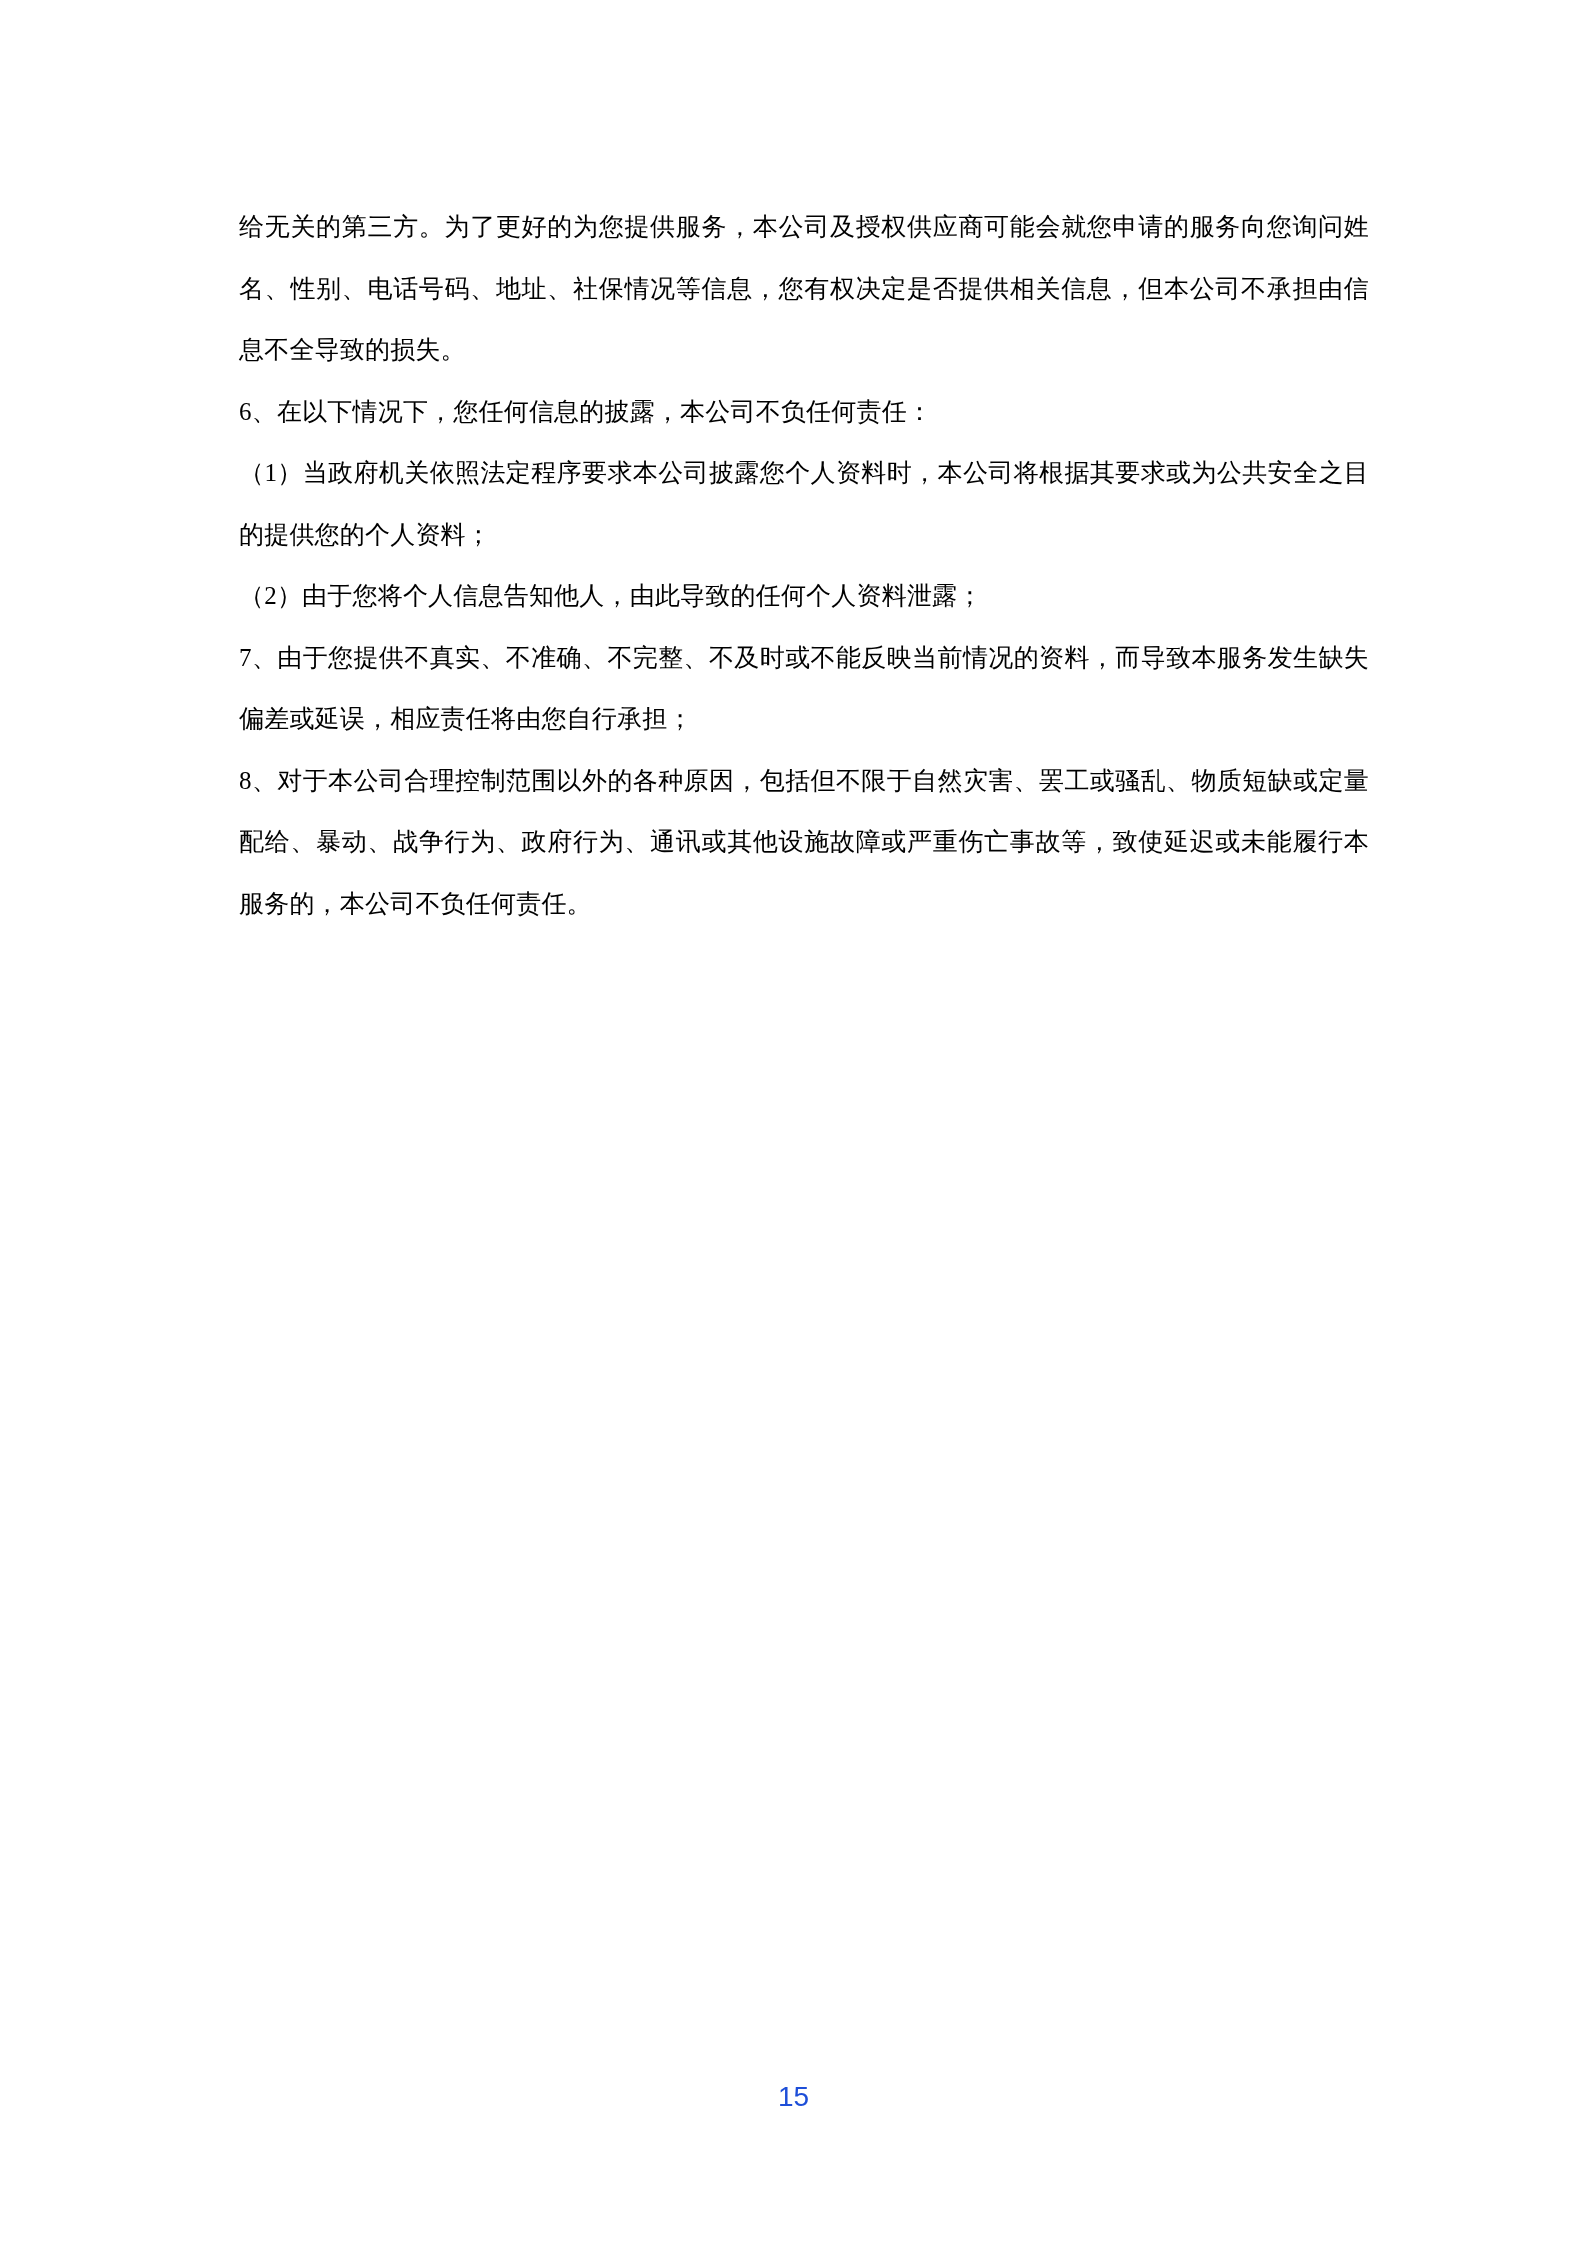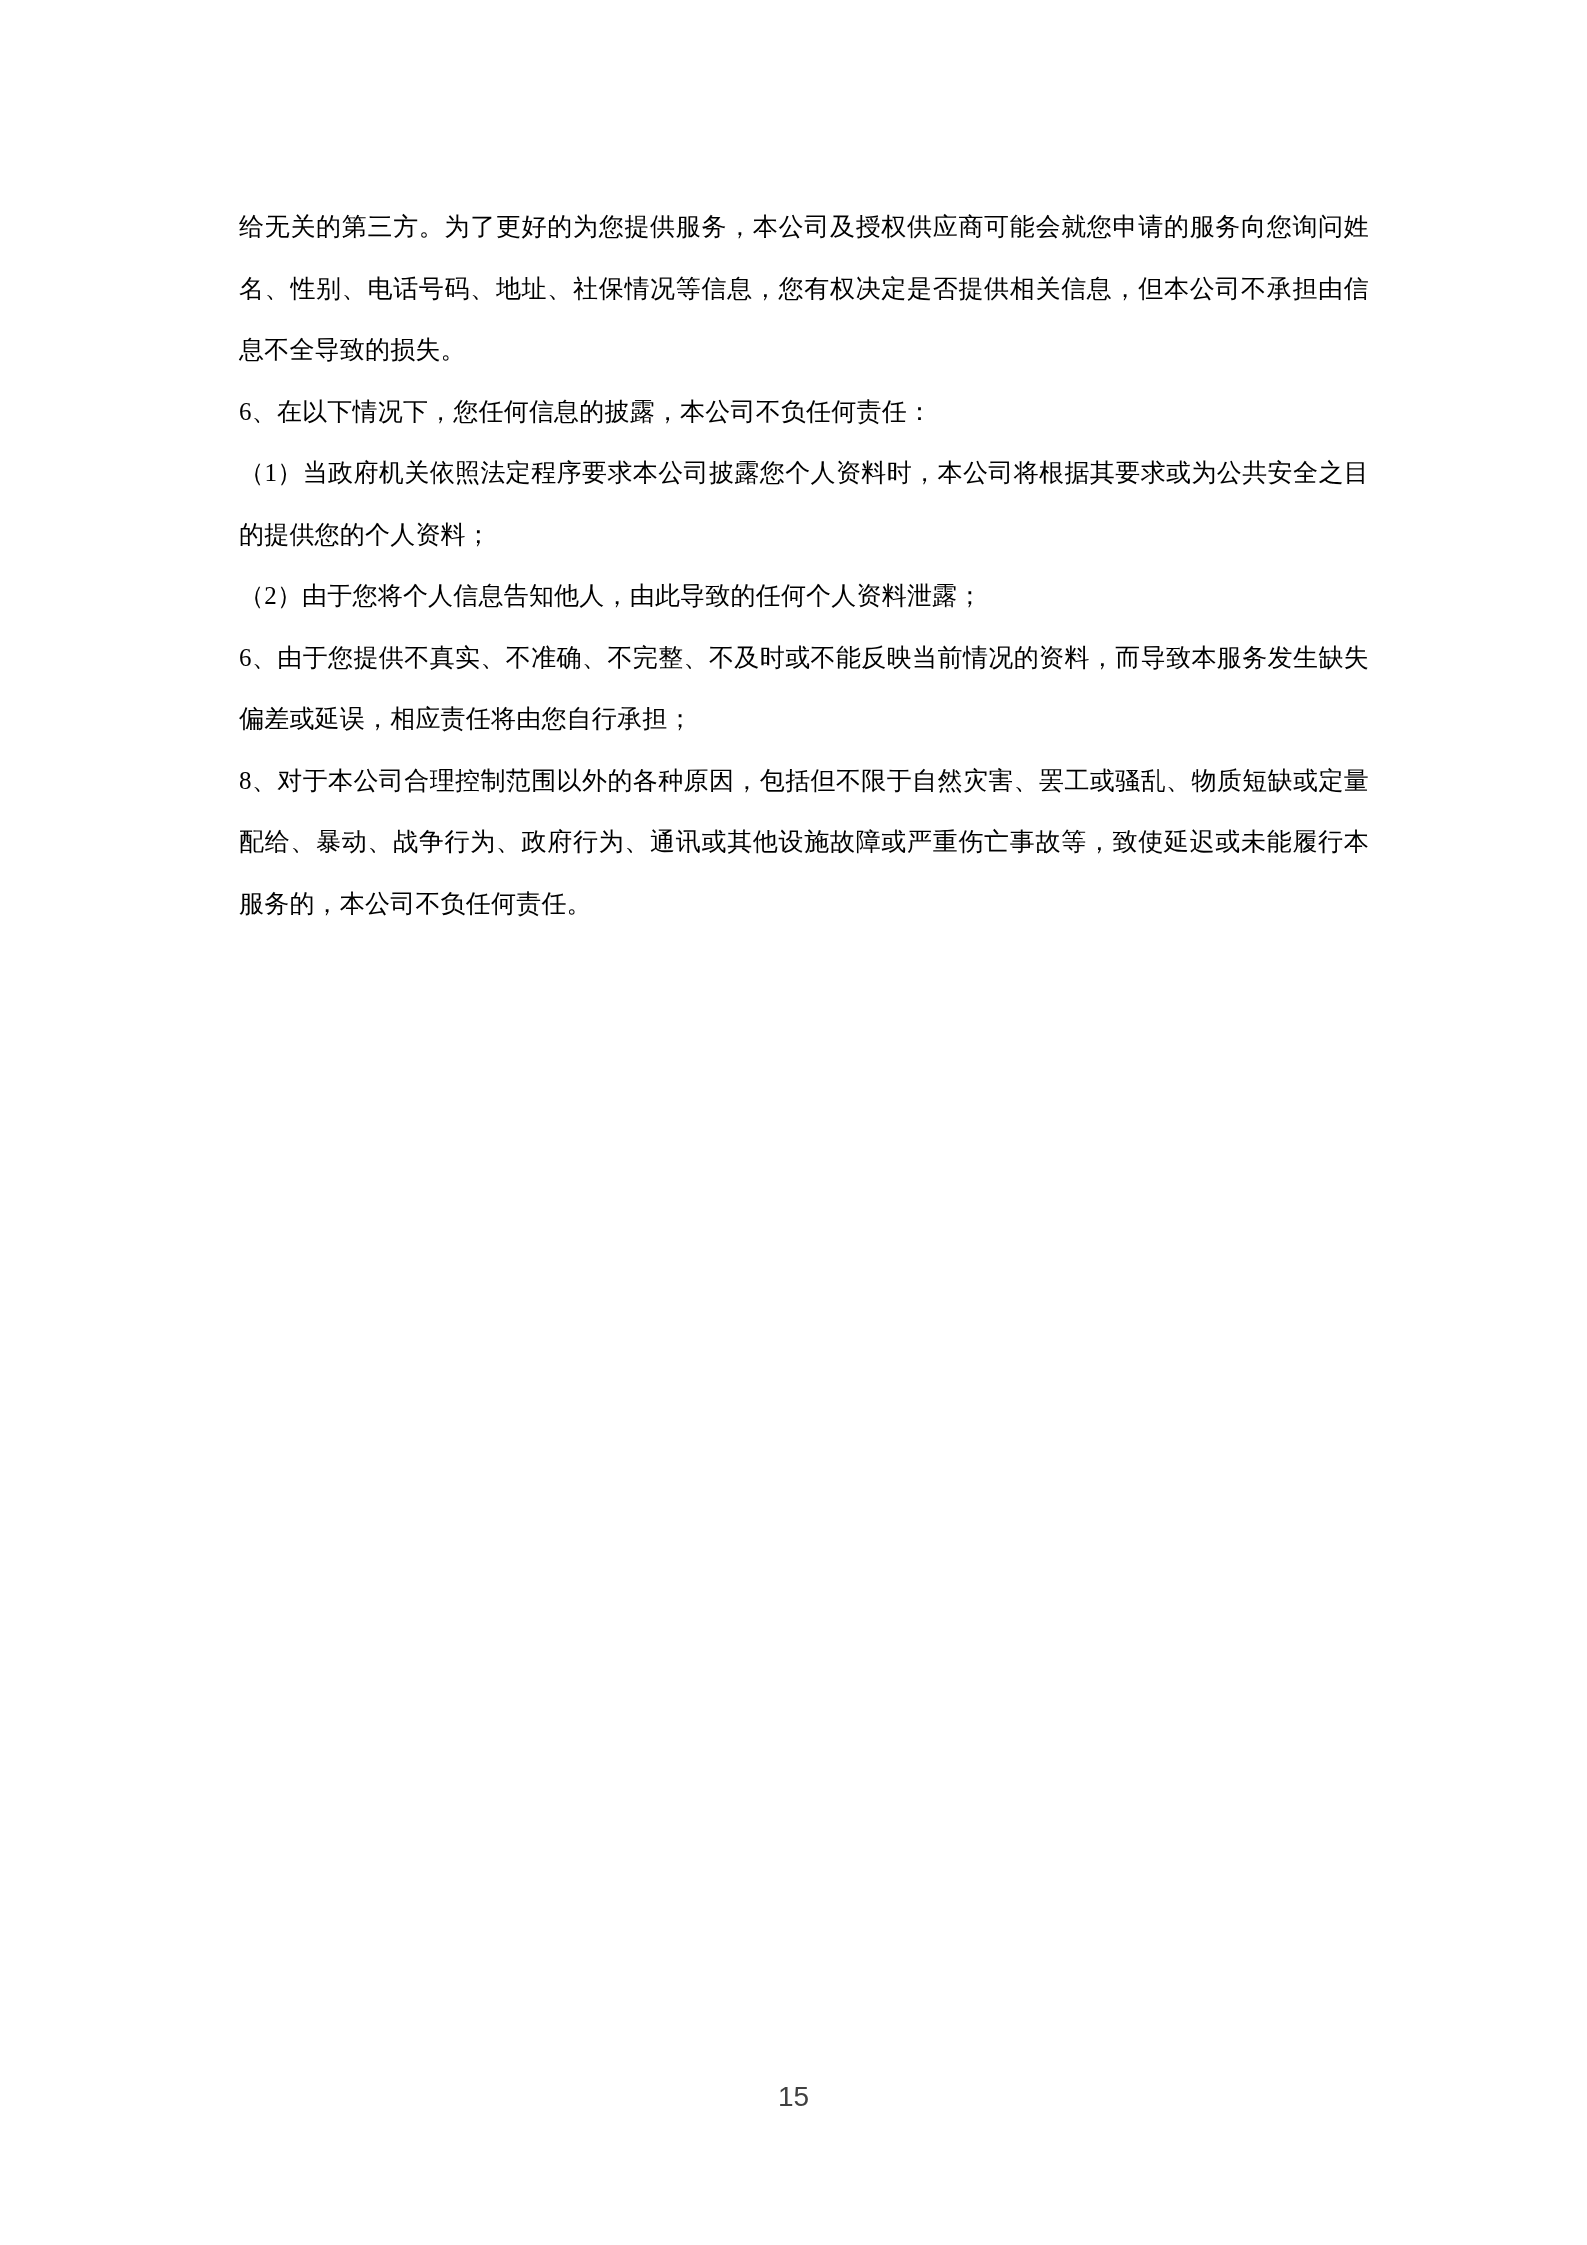--- a/index.html
+++ b/index.html
@@ -37,32 +37,32 @@
     left: 0;
     top: 2080px;
     width: 100%;
     text-align: center;
   }
   .page-number {
     display: inline-block;
     font-family: "Liberation Sans", "DejaVu Sans", sans-serif;
     font-size: 28px;
     line-height: 34px;
-    color: #404040;
+    color: #1d4ed8;
   }
 </style>
 </head>
 <body>
 
 <div class="page">
   <div class="doc-body">
     <p>给无关的第三方。为了更好的为您提供服务，本公司及授权供应商可能会就您申请的服务向您询问姓名、性别、电话号码、地址、社保情况等信息，您有权决定是否提供相关信息，但本公司不承担由信息不全导致的损失。</p>
     <p>6、在以下情况下，您任何信息的披露，本公司不负任何责任：</p>
     <p>（1）当政府机关依照法定程序要求本公司披露您个人资料时，本公司将根据其要求或为公共安全之目的提供您的个人资料；</p>
     <p>（2）由于您将个人信息告知他人，由此导致的任何个人资料泄露；</p>
-    <p>6、由于您提供不真实、不准确、不完整、不及时或不能反映当前情况的资料，而导致本服务发生缺失偏差或延误，相应责任将由您自行承担；</p>
+    <p>7、由于您提供不真实、不准确、不完整、不及时或不能反映当前情况的资料，而导致本服务发生缺失偏差或延误，相应责任将由您自行承担；</p>
     <p>8、对于本公司合理控制范围以外的各种原因，包括但不限于自然灾害、罢工或骚乱、物质短缺或定量配给、暴动、战争行为、政府行为、通讯或其他设施故障或严重伤亡事故等，致使延迟或未能履行本服务的，本公司不负任何责任。</p>
   </div>
 
   <div class="page-footer">
     <span class="page-number">15</span>
   </div>
 </div>
 
 </body></html>

